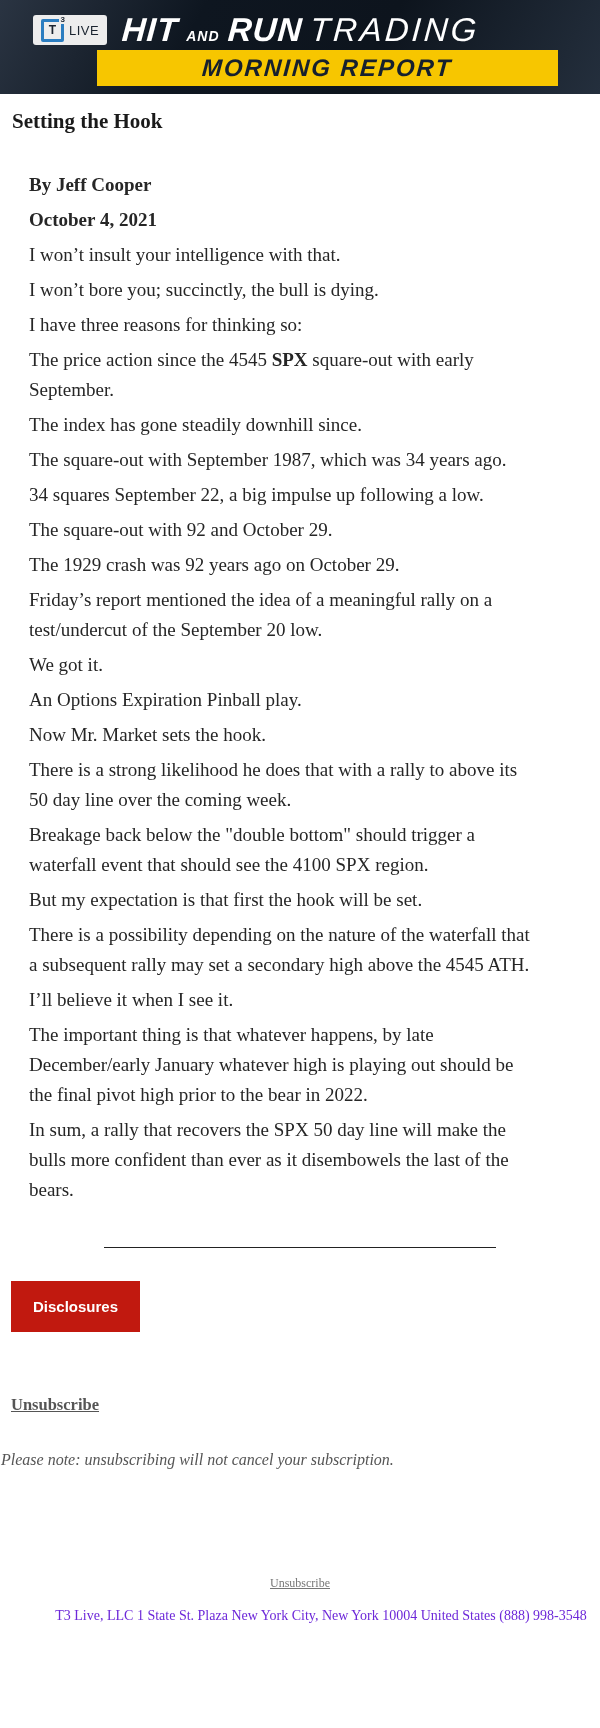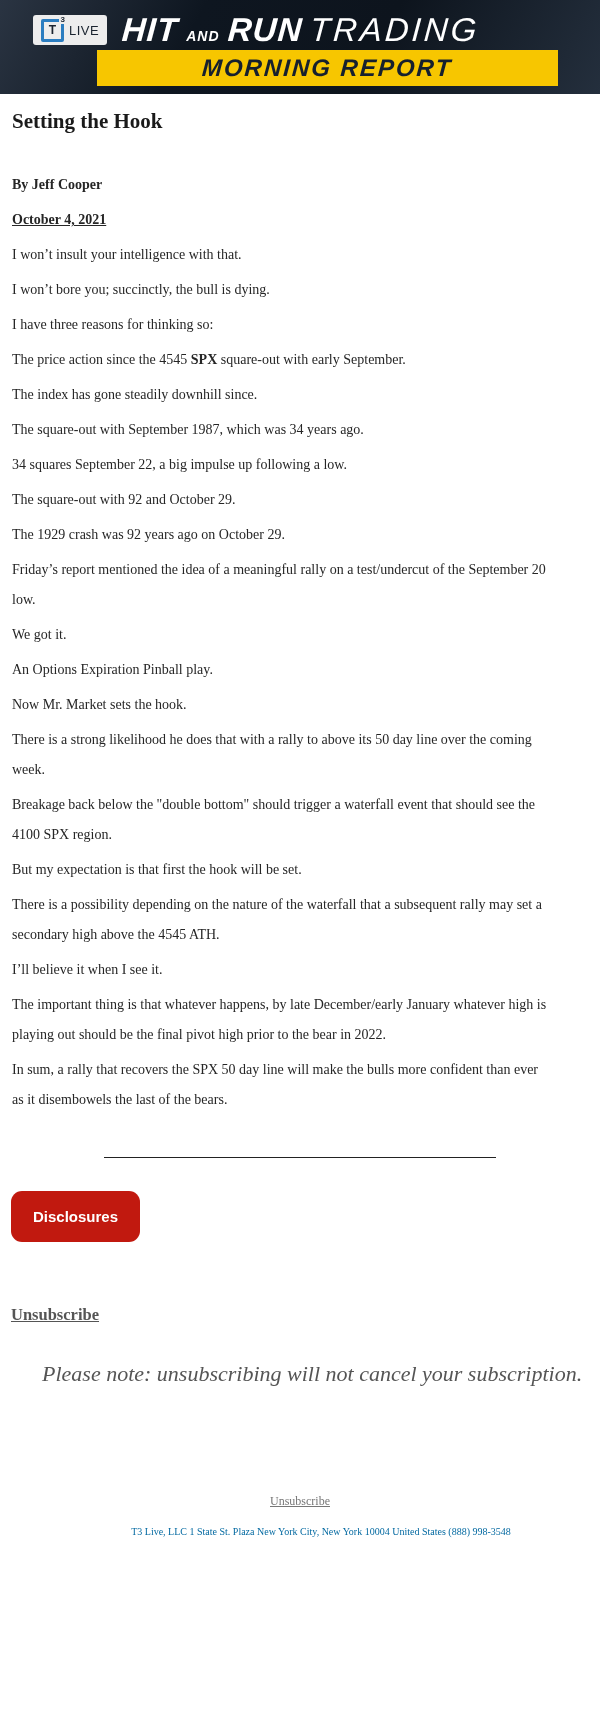--- a/index.html
+++ b/index.html
@@ -31,41 +31,41 @@
   }
   .yellow-band span{
     font-family:"Liberation Sans",sans-serif;font-style:italic;font-weight:900;
     font-size:24px;letter-spacing:2px;color:#16202e;transform:skewX(-4deg);
   }
 
   
   .article{padding:14px 52px 0 12px;}
   .article h1{font-size:21px;font-weight:bold;color:#1a1a1a;margin:0 0 36px;line-height:1.25;}
   .byline{font-size:16.5px;font-weight:bold;margin:0 0 29px;}
-  .pubdate{font-size:16.5px;font-weight:bold;margin:0 0 20px;text-decoration:underline;}
-  .article p{font-size:14px;line-height:30px;margin:0 0 5px;color:#262626;}
+  .pubdate{font-size:16.5px;font-weight:bold;margin:0 0 20px;}
+  .article p{font-size:19px;line-height:30px;margin:0 17px 5px;color:#262626;}
   .article p b{font-weight:bold;}
 
   hr.divider{border:none;border-top:1px solid #222;width:392px;margin:42px auto 33px;}
 
   
   .btn-row{padding:0 0 0 11px;}
   .disclosures-btn{
-    background:#c1190f;color:#ffffff;border:none;border-radius:11px;cursor:pointer;
+    background:#c1190f;color:#ffffff;border:none;border-radius:0;cursor:pointer;
     font-family:"Liberation Sans",sans-serif;font-weight:bold;font-size:15px;
     padding:17px 22px;display:inline-block;
   }
   .unsub-block{padding:63px 0 0 11px;}
   .unsub-link{font-size:16.5px;font-weight:bold;color:#555555;text-decoration:underline;cursor:pointer;}
-  .unsub-note{padding:36px 0 0 18px;font-size:22px;font-style:italic;color:#555555;margin-left:24px;}
+  .unsub-note{padding:36px 0 0 1px;font-size:16px;font-style:italic;color:#555555;}
 
   
   .footer{margin-top:104px;text-align:center;}
   .footer-unsub{font-size:12px;color:#777777;text-decoration:underline;cursor:pointer;}
-  .footer-address{margin-top:17px;font-size:10px;color:#0369a1;margin-left:42px;}
+  .footer-address{margin-top:17px;font-size:14px;color:#6d28d9;margin-left:42px;}
 </style>
 </head>
 <body>
 
 <div class="header">
   <div class="header-top">
     <div class="t3-logo">
       <span class="t3-box">
         <span>T</span>
         <span class="t3-sup">3</span>

